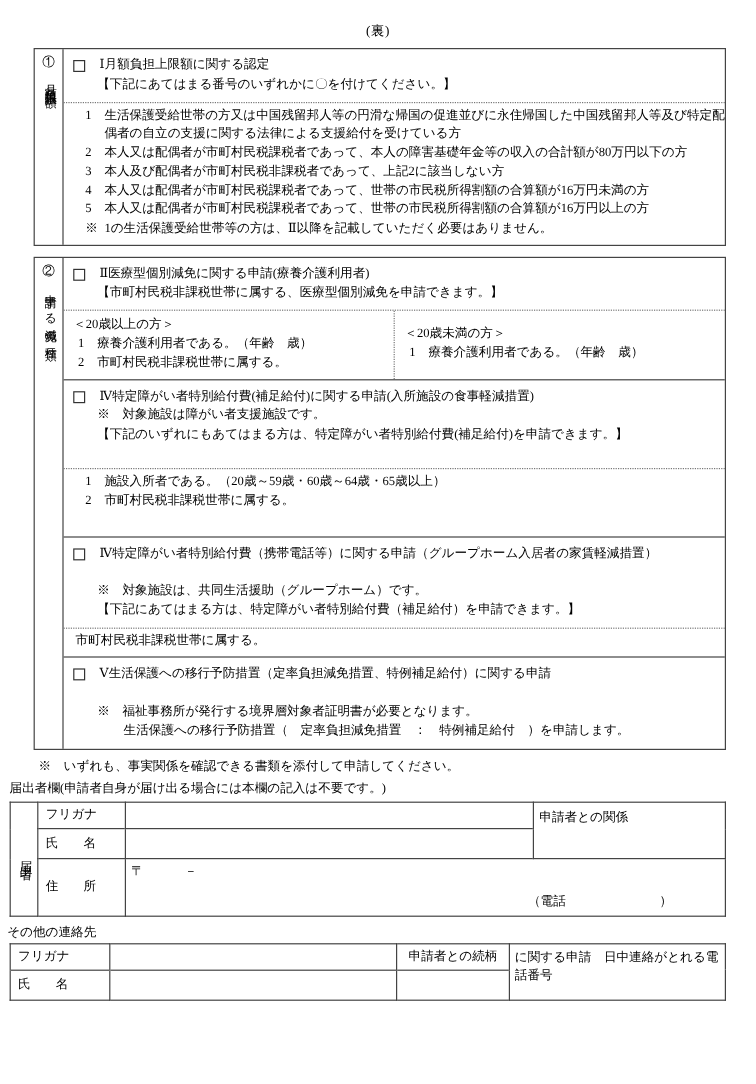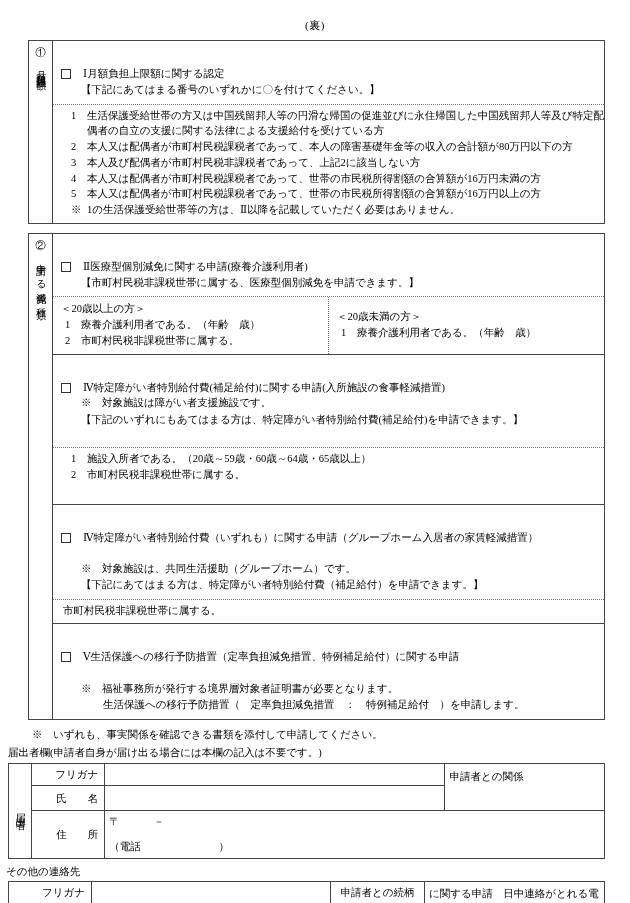--- a/index.html
+++ b/index.html
@@ -85,21 +85,20 @@
     display: block;
     line-height: 1.55;
     font-size: 10.5px;
     white-space: nowrap;
   }
 
   .chkline {
     display: flex;
     align-items: flex-start;
     padding-left: 8px;
-    margin-top: 19px;
   }
   .checkbox {
     display: inline-block;
     width: 8px;
     height: 8px;
     border: 1px solid #333;
     margin-right: 12px;
     margin-top: 3px;
     flex: 0 0 8px;
     background: #fff;
@@ -189,27 +188,27 @@
   }
   .tbl td.vlab .vtxt {
     writing-mode: vertical-rl;
     text-orientation: upright;
     letter-spacing: 3px;
     display: inline-block;
     line-height: 1;
   }
   .tbl td.keylab {
     width: 60px;
-    text-align: right;
+    text-align: left;
     padding: 2px 6px;
   }
   .dotted-bottom { border-bottom: 1px dotted #777 !important; }
   .cellfill { min-height: 15px; }
   .tel-row {
-    text-align: left;
+    text-align: right;
     padding-right: 40px;
     padding-top: 10px;
     font-size: 10.5px;
   }
   .tel-inner { display: inline-block; }
   .tel-gap { display: inline-block; width: 78px; }
   .zip { font-size: 10.5px; }
   .zip .dash { display: inline-block; padding-left: 34px; }
   .small-head { font-size: 10.5px; padding-left: 6px; margin: 6px 0 2px 0; }
 </style>
@@ -324,21 +323,21 @@
             <span class="t">市町村民税非課税世帯に属する。</span>
           </div>
           <div class="line" style="height:16px">&nbsp;</div>
         </div>
       </div>
 
       <div class="block">
         <div class="blk-head">
           <div class="chkline">
             <span class="checkbox"></span>
-            <span class="title-text">Ⅳ特定障がい者特別給付費（いずれも）に関する申請（グループホーム入居者の家賃軽減措置）</span>
+            <span class="title-text">Ⅳ特定障がい者特別給付費（携帯電話等）に関する申請（グループホーム入居者の家賃軽減措置）</span>
           </div>
           <div class="line" style="height:15px">&nbsp;</div>
           <div class="line indent1">※　対象施設は、共同生活援助（グループホーム）です。</div>
           <div class="line indent1 bracket">【下記にあてはまる方は、特定障がい者特別給付費（補足給付）を申請できます。】</div>
         </div>
         <div class="dotted-sep"></div>
         <div class="numlist">
           <div class="nitem noind">
             <span class="t">市町村民税非課税世帯に属する。</span>
           </div>

